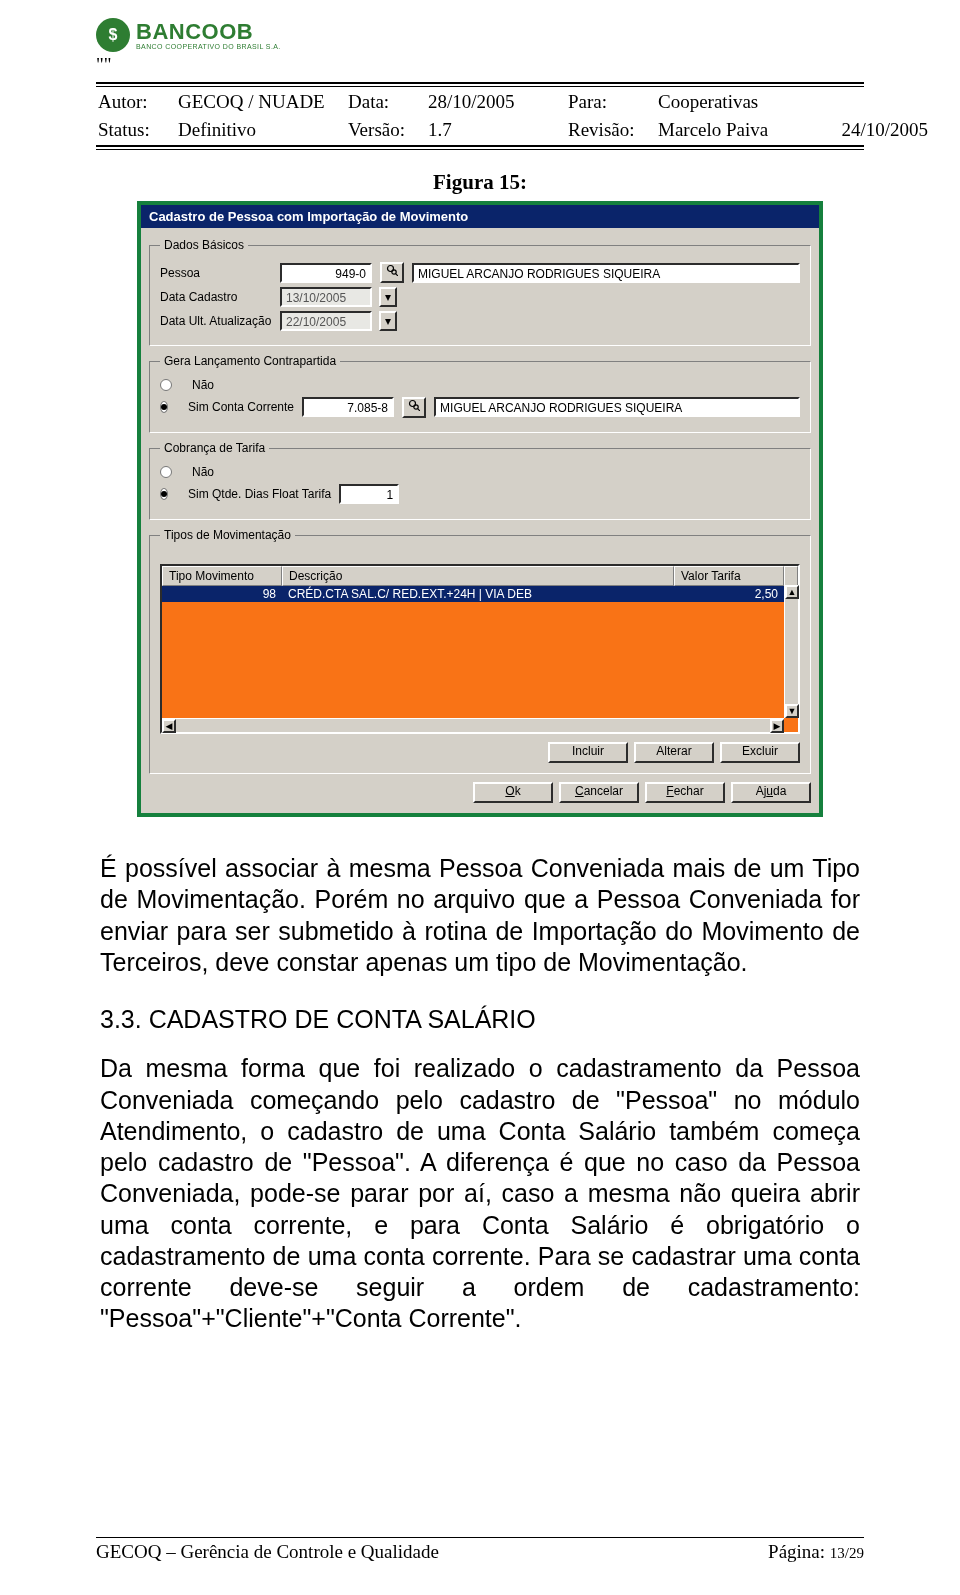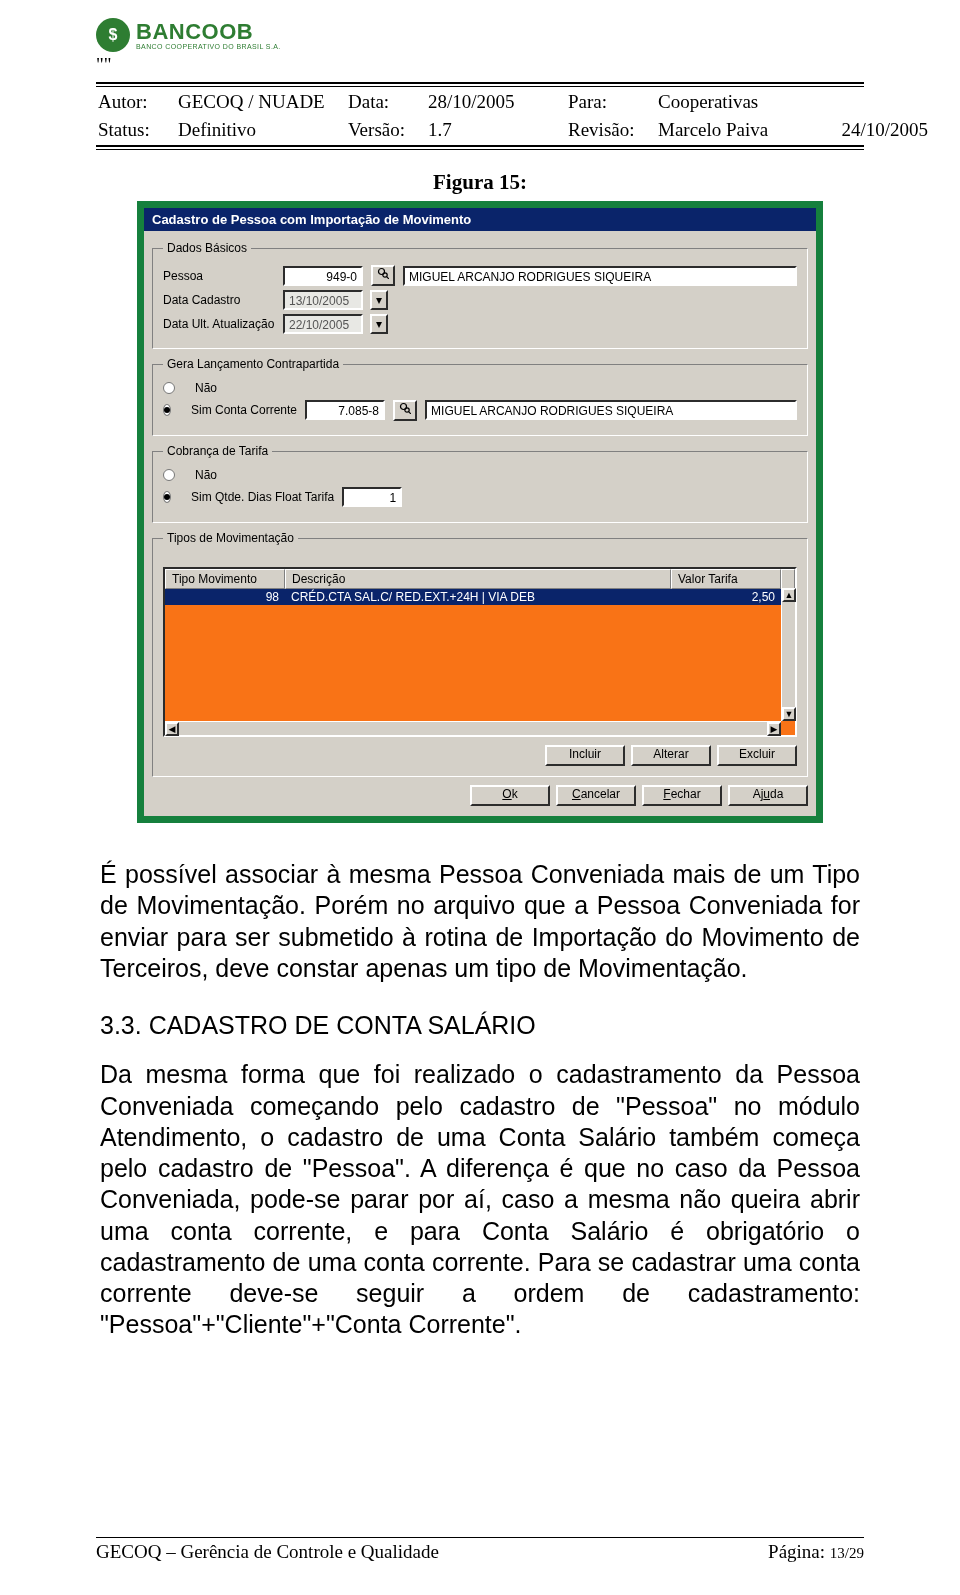--- a/index.html
+++ b/index.html
@@ -52,21 +52,21 @@
   
   .figure-title {
     text-align: center; font-weight: 700; font-size: 21px; margin: 20px 0 6px;
   }
 
   
   .dialog {
     width: 686px;
     margin: 0 auto;
     background: #d4d0c8;
-    border: 7px solid #15803d;
+    border: 4px solid #15803d;
     font-family: "MS Sans Serif", Tahoma, Arial, sans-serif;
     font-size: 12px;
     color: #000;
   }
   .titlebar {
     background: #0a246a;
     color: #fff;
     font-weight: 700;
     font-family: Tahoma, Arial, sans-serif;
     font-size: 13px;
@@ -86,21 +86,21 @@
   }
   .row { display: flex; align-items: center; gap: 8px; margin: 4px 0; }
   .lbl { width: 112px; font-size: 12px; }
   .txt {
     background: #fff;
     border: 2px inset #fff;
     border-top-color: #808080; border-left-color: #808080;
     padding: 2px 4px; font-size: 12px; height: 20px;
   }
   .txt.disabled { background: #e8e8e4; color: #555; }
-  .txt.small { width: 80px; text-align: right; }
+  .txt.small { width: 92px; text-align: right; }
   .txt.tiny { width: 60px; text-align: right; }
   .txt.wide { flex: 1; }
   .btn {
     background: #d4d0c8;
     border: 2px outset #fff;
     border-right-color: #808080; border-bottom-color: #808080;
     padding: 0 6px; height: 21px; font-size: 12px;
     display: inline-flex; align-items: flex-start; justify-content: center;
     cursor: pointer;
   }

